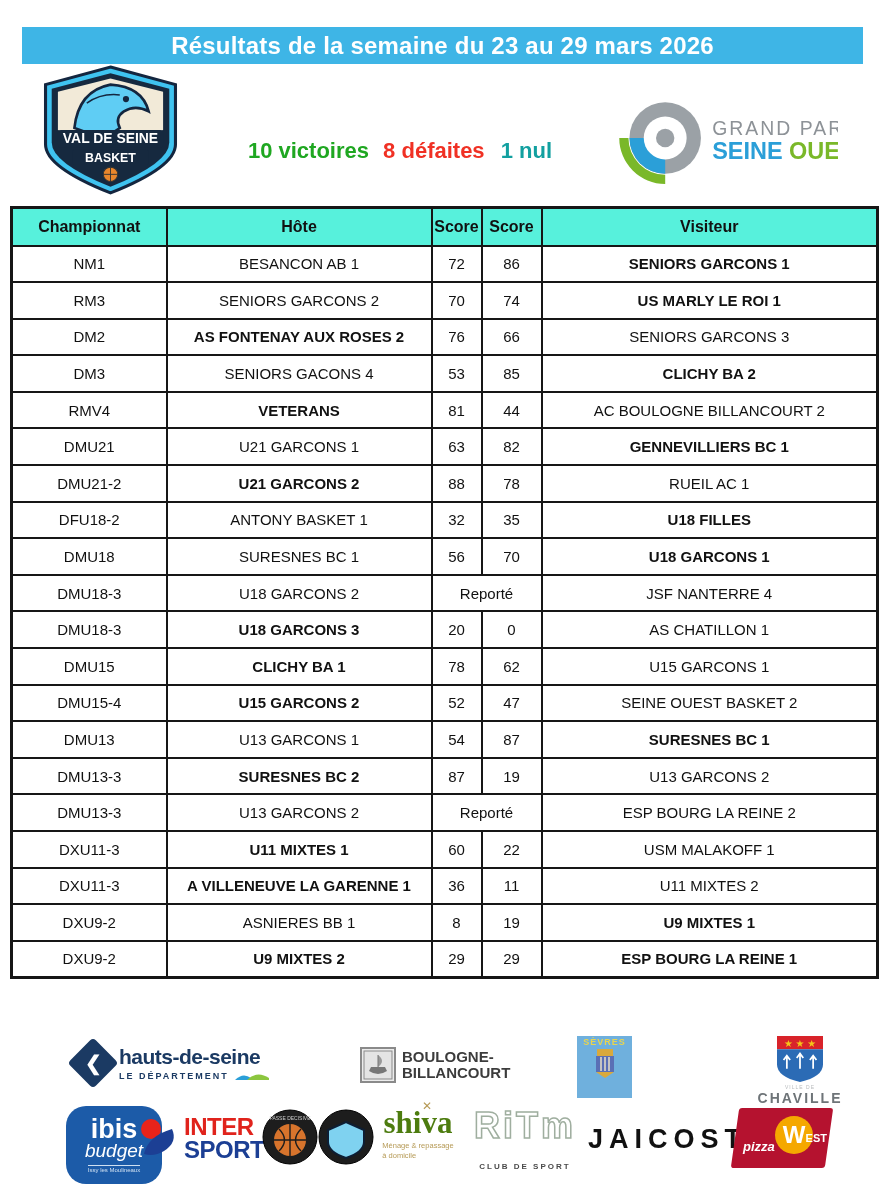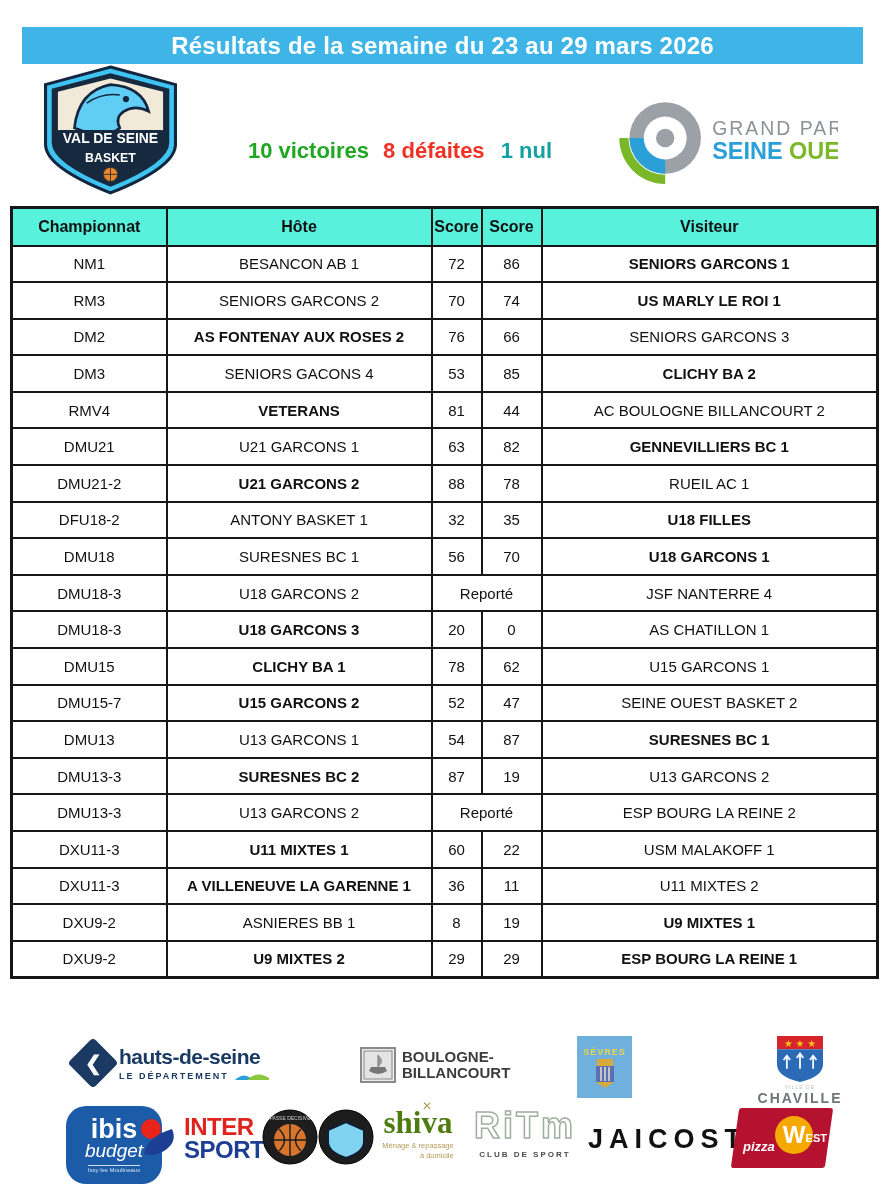--- a/index.html
+++ b/index.html
@@ -60,43 +60,43 @@
   }
   .hds-diamond span { transform:rotate(-45deg); color:#fff; font-size:20px; font-weight:bold; }
   .hds-textcol { display:flex; flex-direction:column; }
   .hds-name { color:#1b3a63; font-size:21px; font-weight:bold; letter-spacing:-.5px; }
   .hds-sub  { color:#1b3a63; font-size:9px; font-weight:bold; letter-spacing:2px; display:flex; align-items:flex-end; gap:4px; }
   .bb { left:360px; top:1047px; gap:6px; }
   .bb-crest { width:36px; height:36px; border:2px solid #8a8a8a; background:#ececec;
               display:flex; align-items:center; justify-content:center; }
   .bb-text { font-size:15px; font-weight:bold; color:#3c3c3c; line-height:1.05; }
   .sevres { left:577px; top:1036px; width:55px; height:62px; background:#6fb0dd;
-            flex-direction:column; justify-content:flex-start; align-items:center; padding-top:11px; }
+            flex-direction:column; justify-content:flex-start; align-items:center; padding-top:1px; }
   .sevres-name { color:#e8d44f; font-size:9px; font-weight:bold; letter-spacing:1px; }
   .chaville { left:755px; top:1036px; width:90px; flex-direction:column; align-items:center; }
   .chaville-villede { font-size:5px; color:#b9bcbe; letter-spacing:1px; margin-top:2px; }
   .chaville-name { font-size:14px; font-weight:bold; color:#6e7478; letter-spacing:2px; }
   .ibis { left:66px; top:1106px; width:96px; height:78px; background:#1c5ba8; border-radius:20px;
           flex-direction:column; justify-content:center; align-items:center; }
   .ibis-l1 { color:#fff; font-size:27px; font-weight:bold; line-height:.9; }
   .ibis-l2 { color:#fff; font-size:19px; font-style:italic; line-height:1; }
   .ibis-l3 { color:#cfe0f2; font-size:6px; margin-top:5px; border-top:1px solid #cfe0f2; padding-top:1px; }
   .inter { left:138px; top:1116px; gap:4px; }
   .inter-text { display:flex; flex-direction:column; line-height:.95; }
   .inter-l1 { color:#e0231c; font-size:24px; font-weight:bold; letter-spacing:-.5px; }
   .inter-l2 { color:#1c3f94; font-size:24px; font-weight:bold; letter-spacing:-.5px; }
   .passe { left:262px; top:1108px; }
   .shiva { left:378px; top:1103px; width:80px; flex-direction:column; align-items:center; }
   .shiva-name { font-family:"Liberation Serif", serif; color:#4d7c0f; font-size:31px; font-weight:bold; line-height:.9; }
   .shiva-spark { color:#b69a56; font-size:12px; line-height:.5; margin-left:18px; }
-  .shiva-sub { color:#b69a56; font-size:7.5px; text-align:right; margin-top:4px; line-height:1.3; }
+  .shiva-sub { color:#b69a56; font-size:7.5px; text-align:left; margin-top:4px; line-height:1.3; }
   .ritm { left:475px; top:1110px; width:100px; flex-direction:column; align-items:center; }
   .ritm-name { font-size:36px; font-weight:bold; letter-spacing:3px; color:#ffffff;
                -webkit-text-stroke:1.5px #9fae9f; line-height:.9; }
-  .ritm-sub { font-size:8px; font-weight:bold; color:#4a4a4a; letter-spacing:2px; margin-top:8px; }
+  .ritm-sub { font-size:8px; font-weight:bold; color:#4a4a4a; letter-spacing:2px; margin-top:20px; }
   .jaicost { left:588px; top:1124px; }
   .jaicost-name { font-size:27px; font-weight:bold; color:#111; letter-spacing:6px; }
   .pizzawest { left:735px; top:1108px; width:94px; height:60px; background:#b5122f;
                transform:skewX(-8deg); border-radius:3px; justify-content:center; position:absolute; }
   .pw-inner { transform:skewX(8deg); position:relative; width:100%; height:100%; }
   .pw-pizza { position:absolute; left:8px; bottom:14px; color:#fff; font-size:13px; font-style:italic; font-weight:bold; }
   .pw-circle { position:absolute; left:40px; top:8px; width:38px; height:38px; border-radius:50%;
                background:#f5a800; display:flex; align-items:center; justify-content:center;
                color:#fff; font-size:24px; font-weight:bold; }
   .pw-est { position:absolute; right:2px; top:24px; color:#fff; font-size:11px; font-weight:bold; }
@@ -241,21 +241,21 @@
     <td class="s-plain">AS CHATILLON 1</td>
   </tr>
       <tr>
     <td>DMU15</td>
     <td class="s-bold">CLICHY BA 1</td>
     <td>78</td>
     <td>62</td>
     <td class="s-red">U15 GARCONS 1</td>
   </tr>
       <tr>
-    <td>DMU15-7</td>
+    <td>DMU15-4</td>
     <td class="s-green">U15 GARCONS 2</td>
     <td>52</td>
     <td>47</td>
     <td class="s-plain">SEINE OUEST BASKET 2</td>
   </tr>
       <tr>
     <td>DMU13</td>
     <td class="s-red">U13 GARCONS 1</td>
     <td>54</td>
     <td>87</td>

